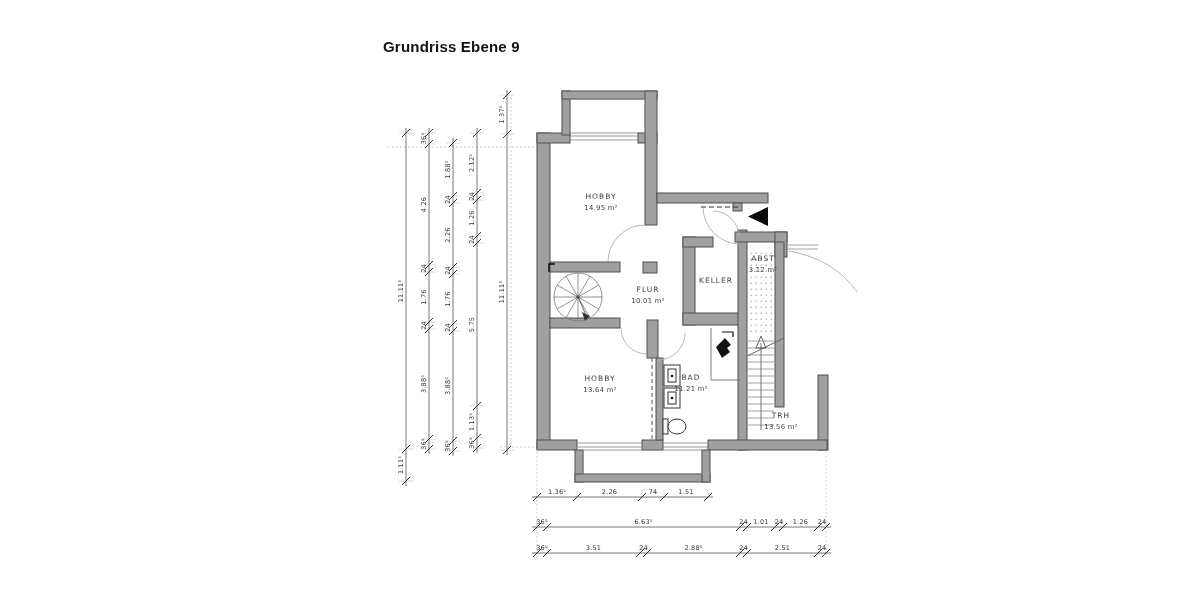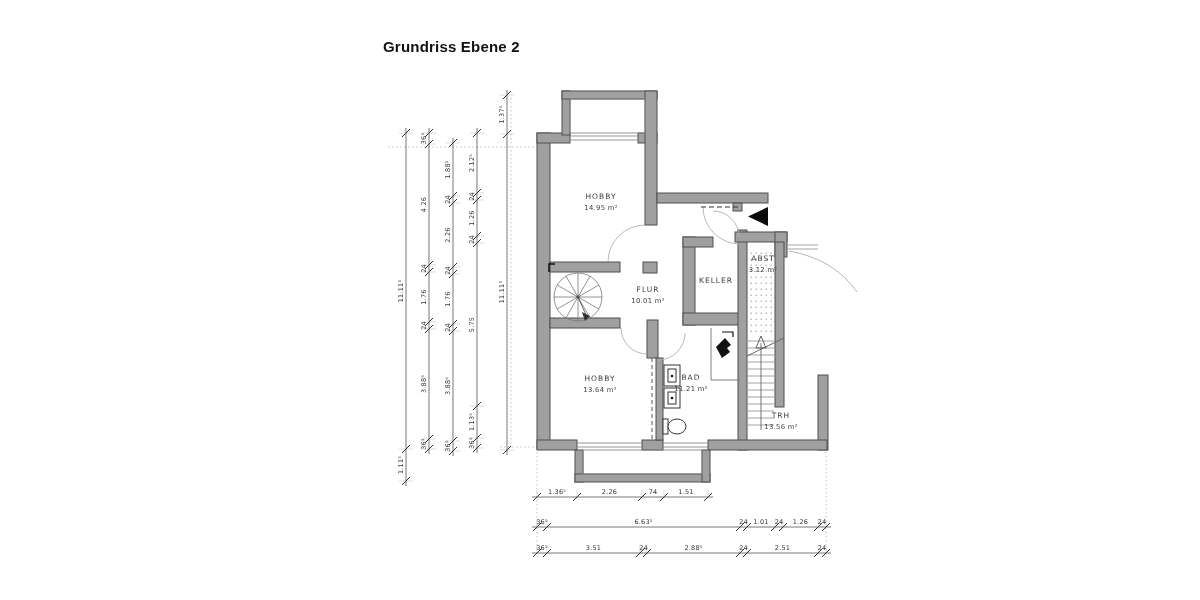--- a/index.html
+++ b/index.html
@@ -10,21 +10,21 @@
   svg{position:absolute;left:0;top:0;}
   svg text{font-family:"DejaVu Sans",sans-serif;}
   .room-name{font-size:7.5px;letter-spacing:1px;fill:#3c3c3c;}
   .room-area{font-size:6.8px;letter-spacing:0.3px;fill:#3c3c3c;}
   .dim-label{font-size:6.5px;fill:#333;letter-spacing:0.2px;}
 </style>
 </head>
 <body>
 
 <div class="canvas">
-  <div class="title">Grundriss Ebene 2</div>
+  <div class="title">Grundriss Ebene 9</div>
 
   <svg width="1200" height="600" viewBox="0 0 1200 600">
     <defs>
       <pattern id="dots" width="5" height="6" patternUnits="userSpaceOnUse">
         <circle cx="1.2" cy="1.2" r="0.7" fill="#9a9a9a"></circle>
       </pattern>
     </defs>
 
     <g stroke="#b5b5b5" stroke-width="0.8" stroke-dasharray="1.5 2.5">
       <line x1="388" y1="147" x2="537" y2="147"></line>

